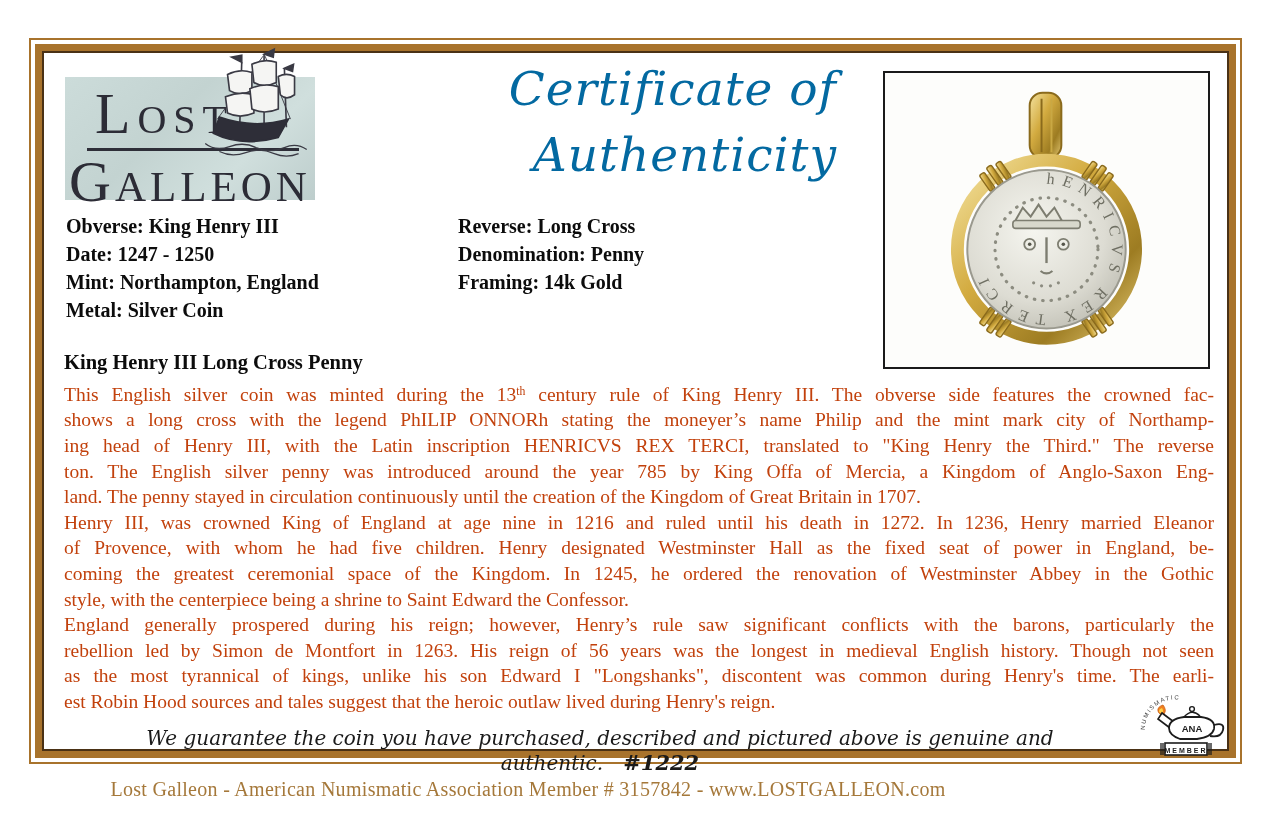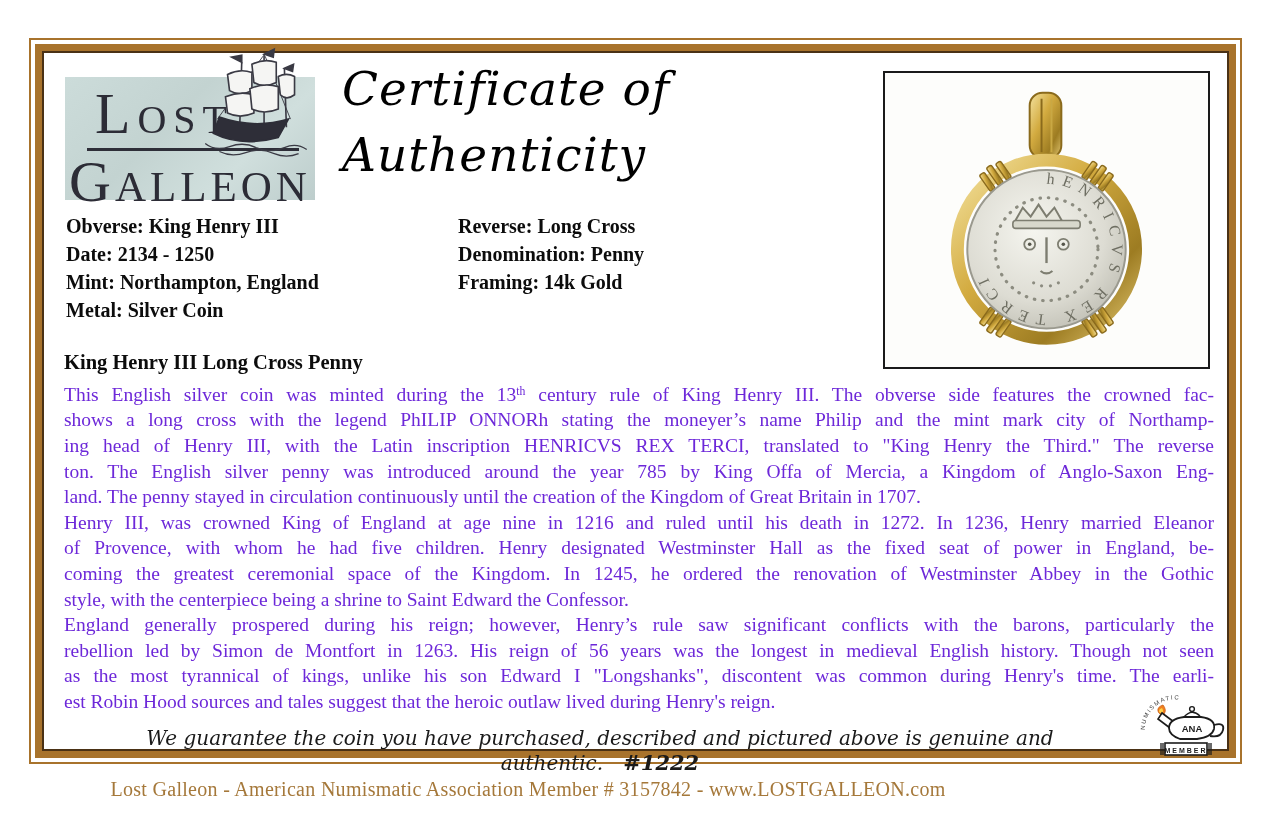--- a/index.html
+++ b/index.html
@@ -32,42 +32,42 @@
   .logo-lost::first-letter { font-size:58px; }
   .logo-rule { position:absolute; left:22px; top:71px; width:212px; height:3px; background:#2e2e38; }
   .logo-galleon {
     position:absolute; left:4px; top:70px; font-size:43px; letter-spacing:4px;
     color:#2c2c36; font-weight:400; line-height:1.2;
   }
   .logo-galleon::first-letter { font-size:58px; }
   .ship-svg { position:absolute; left:128px; top:-31px; width:132px; height:132px; }
   
   .title-block {
-    position:absolute; left:342px; top:56px; width:470px; text-align:left;
+    position:absolute; left:367px; top:56px; width:470px; text-align:right;
     font-family:"DejaVu Serif", serif; font-style:italic; font-size:47px;
-    line-height:66px; color:#000000; letter-spacing:1px;
+    line-height:66px; color:#0369a1; letter-spacing:1px;
   }
   
   .photo-box {
     position:absolute; left:883px; top:71px; width:327px; height:298px;
     border:2px solid #1a1a1a; box-sizing:border-box; background:#fdfdfb;
   }
   .photo-box svg { width:100%; height:100%; display:block; }
   
   .details-col { position:absolute; top:212px; font-size:20px; font-weight:bold; line-height:28px; color:#0c0c0c; }
   .details-left { left:66px; }
   .details-right { left:458px; }
   
   .body-heading {
     position:absolute; left:64px; top:351px; width:1150px;
     font-size:20.5px; font-weight:bold; color:#0c0c0c;
   }
   .body-text { position:absolute; left:64px; top:379px; width:1150px; }
   .body-line {
-    font-size:19.5px; line-height:25.6px; color:#6d28d9;
+    font-size:19.5px; line-height:25.6px; color:#c2410c;
     text-align:justify; text-align-last:justify; text-justify:inter-word;
   }
   .body-line.final { text-align-last:left; }
   .body-line sup { font-size:0.6em; vertical-align:0.5em; }
   
   .guarantee {
     position:absolute; left:60px; top:726px; width:1080px; text-align:center;
     font-family:"DejaVu Serif", serif; font-style:italic; font-size:20px; color:#1a1a1a;
   }
   .guarantee .cert-number { font-weight:bold; margin-left:20px; font-size:21px; }
@@ -196,21 +196,21 @@
             <circle cx="158" cy="215" r="1.6"></circle>
           <circle cx="167" cy="215" r="1.6"></circle>
             <circle cx="175" cy="212" r="1.6"></circle>
         </g>
       </g>
     </svg>
   </div>
 
   <div class="details-col details-left">
     <div>Obverse: King Henry III</div>
-    <div>Date: 2134 - 1250</div>
+    <div>Date: 1247 - 1250</div>
     <div>Mint: Northampton, England</div>
     <div>Metal: Silver Coin</div>
   </div>
   <div class="details-col details-right">
     <div>Reverse: Long Cross</div>
     <div>Denomination: Penny</div>
     <div>Framing: 14k Gold</div>
   </div>
 
   <div class="body-heading">King Henry III Long Cross Penny</div>

